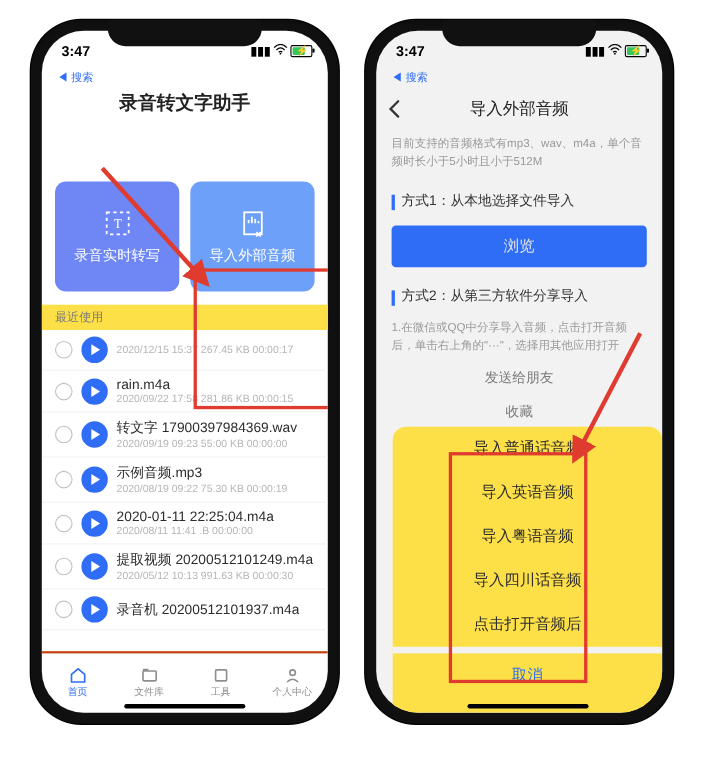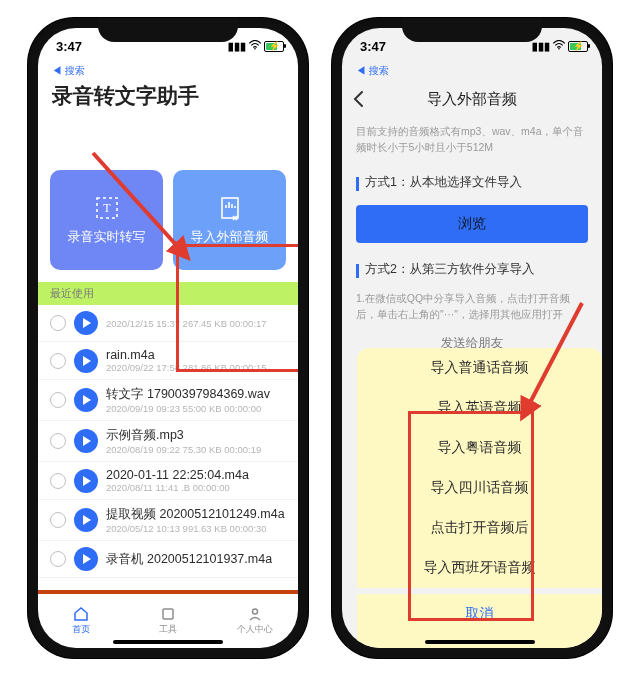--- a/index.html
+++ b/index.html
@@ -77,84 +77,84 @@
     content:""; position:absolute; right:-3px; top:2px;
     width:2px; height:4px; background:#000; border-radius:1px;
   }
   .battery-fill { position:absolute; left:1px; top:1px; bottom:1px; width:60%; background:#34c759; border-radius:1px;}
   .bolt { position:absolute; left:4px; top:-1px; color:#00c74d; font-size:9px; }
   .breadcrumb {
     font-size: 10px; color: var(--blue); padding: 0 14px 2px;
     display:flex; align-items:center; gap:2px;
   }
   
-  .title-l { font-size: 21px; font-weight: 600; color:#222; padding: 2px 14px 6px; }
+  .title-l { font-size: 17px; font-weight: 600; color:#222; padding: 2px 14px 6px; text-align: center; }
   .arrow-l {
     position: absolute; top: 120px; left: 50px;
     width: 120px; height: 130px; pointer-events:none; z-index:40;
   }
   .card-row { display:flex; gap:10px; padding: 54px 12px 12px; }
   .card {
     flex:1; height: 100px; border-radius:10px;
     display:flex; flex-direction:column; align-items:center; justify-content:center;
     color:#fff; font-size:13px; gap:6px;
     position:relative;
   }
   .card-purple { background: var(--blue-light); }
   .card-blue { background: var(--blue-card); }
   .hl-box-l {
     position: absolute; border: 3px solid var(--red); z-index:35;
     top: 216px; left: 138px; width: 136px; height: 122px;
     pointer-events:none;
   }
-  .section-hdr { background:#bef264; color:#7b7b7b; font-size:11px; padding: 4px 12px; }
+  .section-hdr { background:#fde047; color:#7b7b7b; font-size:11px; padding: 4px 12px; }
   .list { flex:1; overflow:hidden; }
   .row {
     display:flex; align-items:center; gap:8px;
     padding: 6px 12px;
     border-bottom: 1px solid #f2f2f2;
   }
   .row .chk { width:14px; height:14px; border:1.5px solid #c0c0c0; border-radius:50%; flex-shrink:0;}
   .row .play {
     width:24px; height:24px; border-radius:50%; background:var(--blue);
     display:flex; align-items:center; justify-content:center; flex-shrink:0;
   }
   .row .play::before {
     content:""; border-left:8px solid #fff; border-top:5px solid transparent; border-bottom:5px solid transparent;
     margin-left:2px;
   }
   .row .meta { display:flex; flex-direction:column; min-width:0;}
   .row .fname { font-size:12.5px; color:#2c2c2c; white-space:nowrap; overflow:hidden; text-overflow:ellipsis;}
   .row .sub { font-size:9.5px; color:#b5b5b5;}
   .tabbar {
-    height: 54px; border-top:4px solid #c2410c;
+    height: 54px; border-top:2px solid #c2410c;
     display:flex;
   }
   .tab { flex:1; display:flex; flex-direction:column; align-items:center; justify-content:center; font-size:9px; color:var(--tab-gray); gap:1px;}
   .tab.active { color: var(--blue);}
   .tab .ic { width:16px; height:16px; display:flex; align-items:center; justify-content:center;}
   .tab .ic svg { width:16px; height:16px; }
   .home-ind { position:absolute; bottom:4px; left:50%; transform:translateX(-50%); width:110px; height:4px; border-radius:3px; background:#000;}
   
   .screen-r { background:#f2f2f2; }
   .nav-r { position:relative; height:38px; display:flex; align-items:center; justify-content:center; font-size:15px; font-weight:500; color:#222;}
   .back-r { position:absolute; left:6px; top:8px; }
   .note-r { font-size:10.5px; color:#9a9a9a; line-height:1.5; padding: 6px 14px 10px; }
   .panel { font-size:12.5px; color:#333; padding: 8px 14px; display:flex; align-items:flex-end; gap:6px;}
   .vbar { width:3px; height:14px; background:var(--blue);}
   .browse-btn {
     margin: 6px 14px 10px; height:38px; border-radius:4px; background:var(--blue);
-    color:#0f172a; display:flex; align-items:center; justify-content:center; font-size:14px;
+    color:#e5e5e5; display:flex; align-items:center; justify-content:center; font-size:14px;
   }
   .p2-text { font-size:10.5px; color:#9a9a9a; padding: 4px 14px 0; line-height:1.55;}
   .menu-gray { margin-top:6px; }
   .menu-gray div { text-align:center; color:#7b7b7b; font-size:12.5px; padding:7px 0;}
   .arrow-r { position:absolute; top:270px; left:170px; width:80px; height:130px; pointer-events:none; z-index:60;}
   .sheet {
-    position:absolute; bottom:0; left:15px; right:0; background:#fef9c3;
+    position:absolute; bottom:0; left:15px; right:0; background:#fde047;
     border-top-left-radius:12px; border-top-right-radius:12px;
     z-index:55;
   }
   .sheet-item { text-align:center; font-size:14px; color:#2c2c2c; padding:11px 0; }
   .hl-box-r {
     position: absolute; border:3px solid var(--red);
     left:66px; right:68px; top:383px; height:204px;
     z-index:56; pointer-events:none;
   }
   .sheet-gap { height:6px; background:#f2f2f2;}
@@ -280,20 +280,29 @@
           <span class="ic">
             <svg viewBox="0 0 16 16">
               <path d="M2 7 L8 2 L14 7 V14 H2 Z" fill="none" stroke="currentColor" stroke-width="1.5"></path>
             </svg>
           </span>
           <span>首页</span>
         </div>
         <div class="tab">
           <span class="ic">
             <svg viewBox="0 0 16 16">
+              <rect x="2" y="4" width="12" height="9" rx="1" fill="none" stroke="currentColor" stroke-width="1.5"></rect>
+              <path d="M2 4 L6 4 L7.5 2 L2 2 Z" fill="currentColor"></path>
+            </svg>
+          </span>
+          <span>文件库</span>
+        </div>
+        <div class="tab">
+          <span class="ic">
+            <svg viewBox="0 0 16 16">
               <rect x="3" y="3" width="10" height="10" rx="1" fill="none" stroke="currentColor" stroke-width="1.5"></rect>
             </svg>
           </span>
           <span>工具</span>
         </div>
         <div class="tab">
           <span class="ic">
             <svg viewBox="0 0 16 16">
               <circle cx="8" cy="5.5" r="2.5" fill="none" stroke="currentColor" stroke-width="1.5"></circle>
               <path d="M3 14 Q8 9 13 14" fill="none" stroke="currentColor" stroke-width="1.5"></path>
@@ -368,21 +377,20 @@
 
     <div class="hl-box-r"></div>
 
     <div class="sheet">
       <div id="sheet-items">
           <div class="sheet-item">导入普通话音频</div>
           <div class="sheet-item">导入英语音频</div>
           <div class="sheet-item">导入粤语音频</div>
           <div class="sheet-item">导入四川话音频</div>
           <div class="sheet-item">点击打开音频后</div>
-          <div class="sheet-item">导入西班牙语音频</div>
         </div>
       <div class="sheet-gap"></div>
       <div class="cancel">取消</div>
       <div style="height:14px"></div>
       <div class="home-ind"></div>
     </div>
   </div>
 </div>
 
 </body></html>

